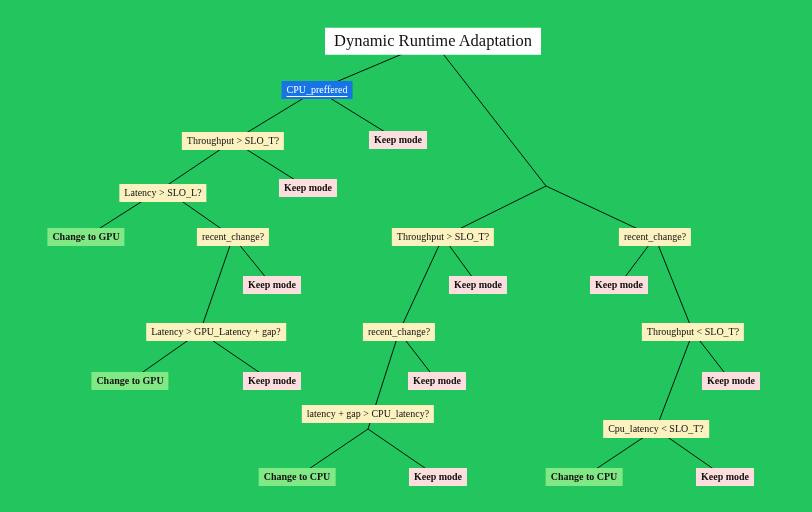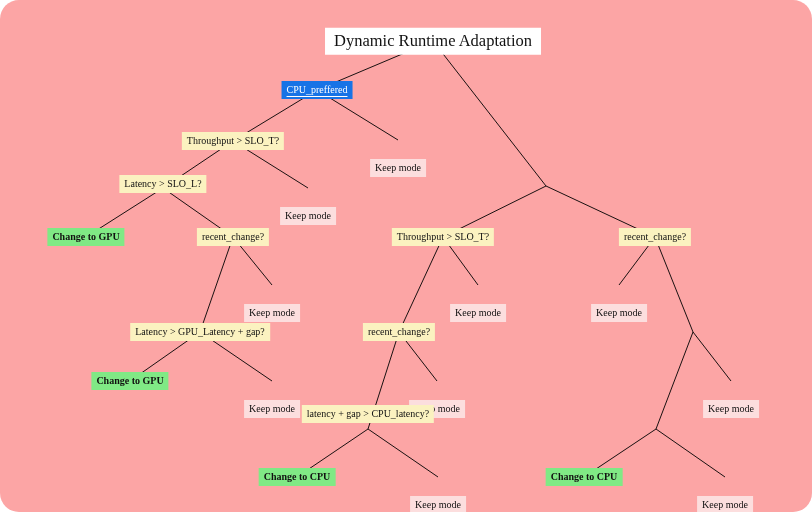--- a/index.html
+++ b/index.html
@@ -1,23 +1,22 @@
 <!DOCTYPE html>
 <html style="--mode-node: #1773e6; --question-node: #fbf2c0; --keep-node: #fcdede; --change-node: #80e985; --edge: #000000;"><head>
 <meta charset="utf-8">
 <style>
   html, body { margin: 0; padding: 0; background: #ffffff; }
   .canvas {
     position: relative;
     width: 812px;
     height: 512px;
-    background: #fca5a5;
+    background: #22c55e;
     font-family: "Liberation Serif", "DejaVu Serif", serif;
     overflow: hidden;
-    border-radius: 19px;
   }
   svg.edges { position: absolute; left: 0; top: 0; width: 812px; height: 512px; }
   svg.edges line { stroke: var(--edge, #000); stroke-width: 0.9; }
   .node {
     position: absolute;
     transform: translate(-50%, -50%);
     white-space: nowrap;
     font-size: 10px;
     line-height: 1;
     padding: 4px 5px;
@@ -28,21 +27,21 @@
     font-size: 16.5px;
     padding: 5px 9px;
   }
   .mode {
     background: var(--mode-node, #1773e6);
     color: #ffffff;
     text-decoration: underline;
     text-underline-offset: 3px;
   }
   .question { background: var(--question-node, #fbf2c0); text-align: right; }
-  .keep { background: var(--keep-node, #fcdede); font-weight: normal; margin-top: 28px; }
+  .keep { background: var(--keep-node, #fcdede); font-weight: bold; }
   .change { background: var(--change-node, #80e985); font-weight: bold; font-family: Liberation Serif, serif; }
 </style>
 </head>
 <body>
 
 <div class="canvas">
 
   <svg class="edges" viewBox="0 0 812 512">
     <line x1="433" y1="41" x2="317" y2="90"></line>
     <line x1="433" y1="41" x2="546" y2="186"></line>
@@ -71,40 +70,42 @@
     <line x1="656" y1="429" x2="584" y2="477"></line>
     <line x1="656" y1="429" x2="725" y2="477"></line>
   </svg>
 
   <div class="node title" style="left:433px;top:41px">Dynamic Runtime Adaptation</div>
 
   <div class="node mode" style="left:317px;top:90px">CPU_preffered</div>
   <div class="node question" style="left:233px;top:141px">Throughput &gt; SLO_T?</div>
   <div class="node keep" style="left:398px;top:140px">Keep mode</div>
 
-  <div class="node question" style="left:163px;top:184px">Latency &gt; SLO_L?</div>
+  <div class="node question" style="left:163px;top:193px">Latency &gt; SLO_L?</div>
   <div class="node keep" style="left:308px;top:188px">Keep mode</div>
 
   <div class="node change" style="left:86px;top:237px">Change to GPU</div>
   <div class="node question" style="left:233px;top:237px">recent_change?</div>
   <div class="node question" style="left:443px;top:237px">Throughput &gt; SLO_T?</div>
   <div class="node question" style="left:655px;top:237px">recent_change?</div>
 
   <div class="node keep" style="left:272px;top:285px">Keep mode</div>
   <div class="node keep" style="left:478px;top:285px">Keep mode</div>
   <div class="node keep" style="left:619px;top:285px">Keep mode</div>
 
-  <div class="node question" style="left:200px;top:332px">Latency &gt; GPU_Latency + gap?</div>
+  <div class="node question" style="left:216px;top:332px">Latency &gt; GPU_Latency + gap?</div>
   <div class="node question" style="left:399px;top:332px">recent_change?</div>
+  <div class="node question" style="left:693px;top:332px">Throughput &lt; SLO_T?</div>
 
   <div class="node change" style="left:130px;top:381px">Change to GPU</div>
   <div class="node keep" style="left:272px;top:381px">Keep mode</div>
   <div class="node keep" style="left:437px;top:381px">Keep mode</div>
   <div class="node keep" style="left:731px;top:381px">Keep mode</div>
 
   <div class="node question" style="left:368px;top:414px">latency + gap &gt; CPU_latency?</div>
+  <div class="node question" style="left:656px;top:429px">Cpu_latency &lt; SLO_T?</div>
 
   <div class="node change" style="left:297px;top:477px">Change to CPU</div>
   <div class="node keep" style="left:438px;top:477px">Keep mode</div>
   <div class="node change" style="left:584px;top:477px">Change to CPU</div>
   <div class="node keep" style="left:725px;top:477px">Keep mode</div>
 
 </div>
 
 </body></html>

